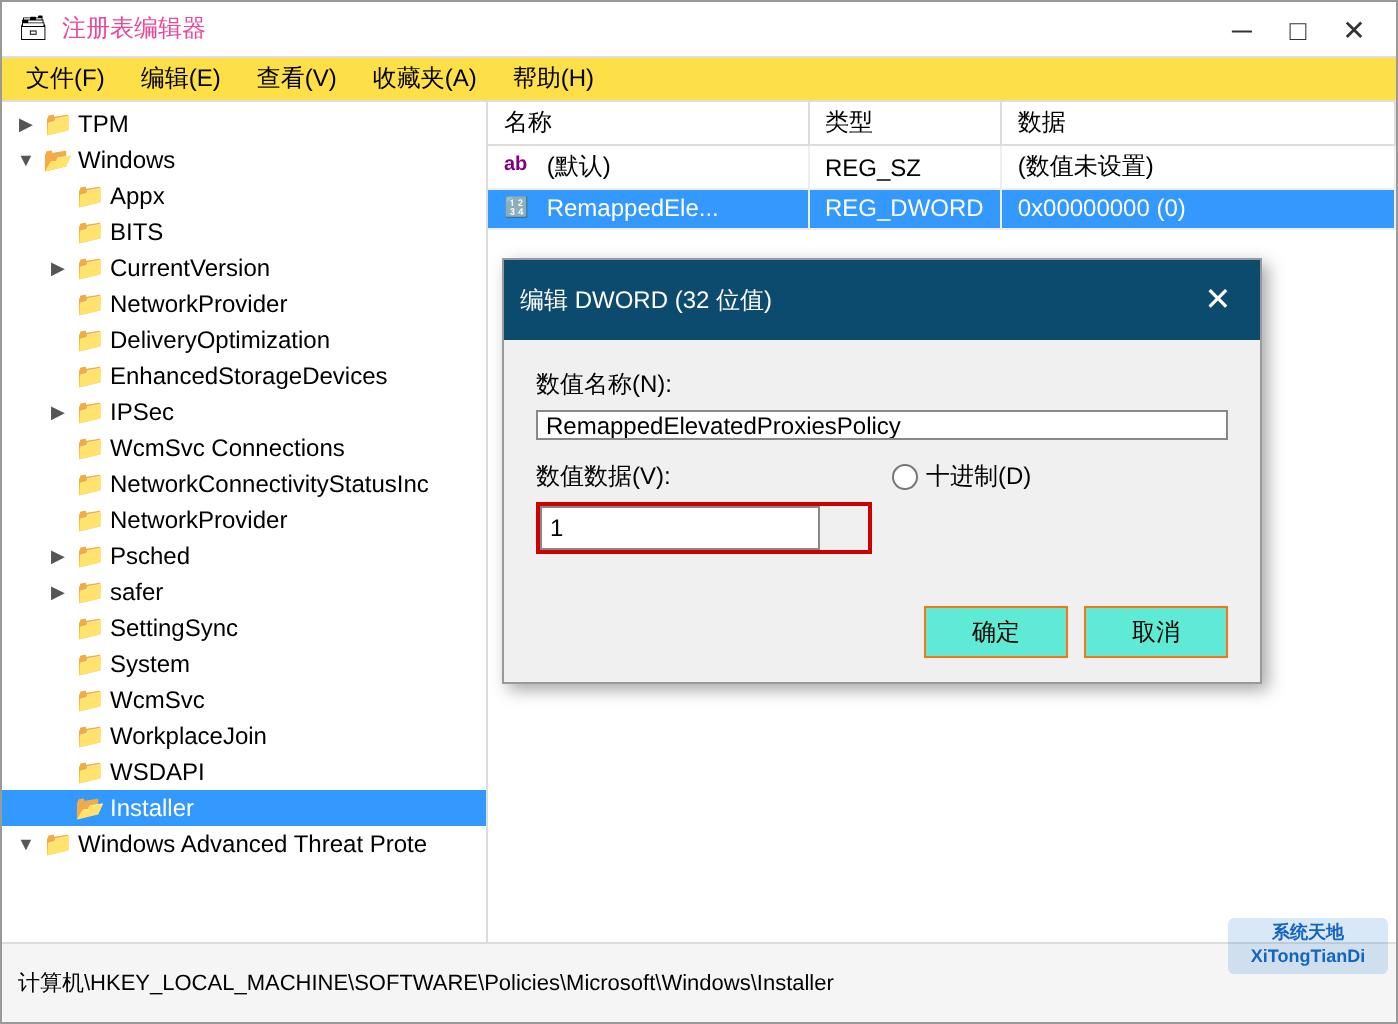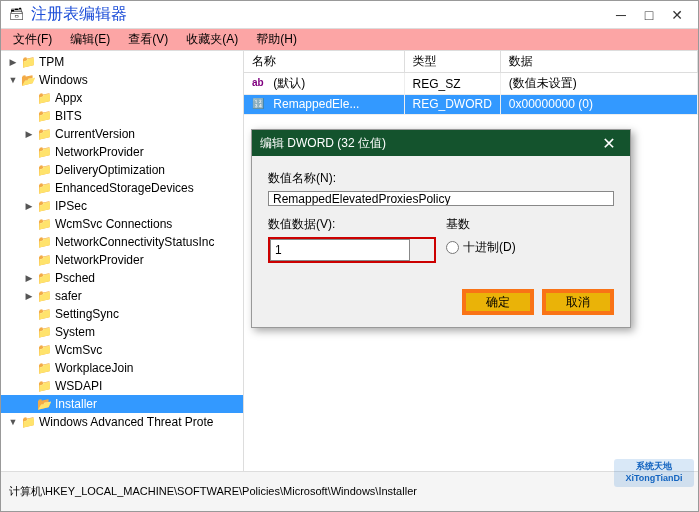--- a/index.html
+++ b/index.html
@@ -37,22 +37,22 @@
     .title-bar-left {
       display: flex;
       align-items: center;
       gap: 6px;
     }
     .title-icon {
       width: 16px;
       height: 16px;
     }
     .title-text {
-      font-size: 16px;
-      color: #1d4ed8;
+      font-size: 12px;
+      color: #ec4899;
     }
     .title-bar-buttons {
       display: flex;
       gap: 2px;
     }
     .title-btn {
       width: 26px;
       height: 22px;
       border: none;
       background: transparent;
@@ -64,21 +64,21 @@
       color: #333;
     }
 
     
     .menu-bar {
       display: flex;
       align-items: flex-end;
       height: 22px;
       padding: 0 4px;
       border-bottom: 1px solid #ddd;
-      background: #fca5a5;
+      background: #fde047;
       gap: 2px;
     }
     .menu-item {
       padding: 2px 8px;
       cursor: pointer;
       font-size: 12px;
       color: #000;
     }
 
     
@@ -229,23 +229,23 @@
       background: #f0f0f0;
       border: 1px solid #999;
       box-shadow: 3px 3px 8px rgba(0,0,0,0.35);
       width: 380px;
       position: absolute;
       top: 128px;
       left: 250px;
     }
 
     .dialog-titlebar {
-      background: #14532d;
+      background: #0c4a6e;
       color: #fff;
-      height: 26px;
+      height: 40px;
       display: flex;
       align-items: center;
       justify-content: space-between;
       padding: 0 8px;
       font-size: 12px;
       font-weight: normal;
     }
     .dialog-close-btn {
       width: 26px;
       height: 22px;
@@ -334,22 +334,22 @@
     .dialog-buttons {
       display: flex;
       justify-content: flex-end;
       gap: 8px;
       padding: 6px 16px 12px 16px;
     }
 
     .dialog-btn {
       width: 72px;
       height: 26px;
-      background: #eab308;
-      border: 4px solid #f97316;
+      background: #5eead4;
+      border: 1px solid #f97316;
       font-size: 12px;
       cursor: pointer;
       color: #000;
     }
 
     
     ::-webkit-scrollbar { width: 8px; height: 8px; }
     ::-webkit-scrollbar-thumb { background: #c1c1c1; }
     ::-webkit-scrollbar-track { background: #f0f0f0; }
 
@@ -569,21 +569,20 @@
         <div class="dialog-row">
 
           <div class="dialog-value-group">
             <div class="dialog-field-label">数值数据(V):</div>
             <div class="dialog-value-input-wrap">
               <input type="text" class="dialog-value-input" value="1" style="">
             </div>
           </div>
 
           <div class="dialog-base-group">
-            <div class="dialog-base-title">基数</div>
             <label class="radio-row">
               <input type="radio" name="base" style="">
               <span>十进制(D)</span>
             </label>
           </div>
         </div>
       </div>
 
       <div class="dialog-buttons">
         <button class="dialog-btn">确定</button>

